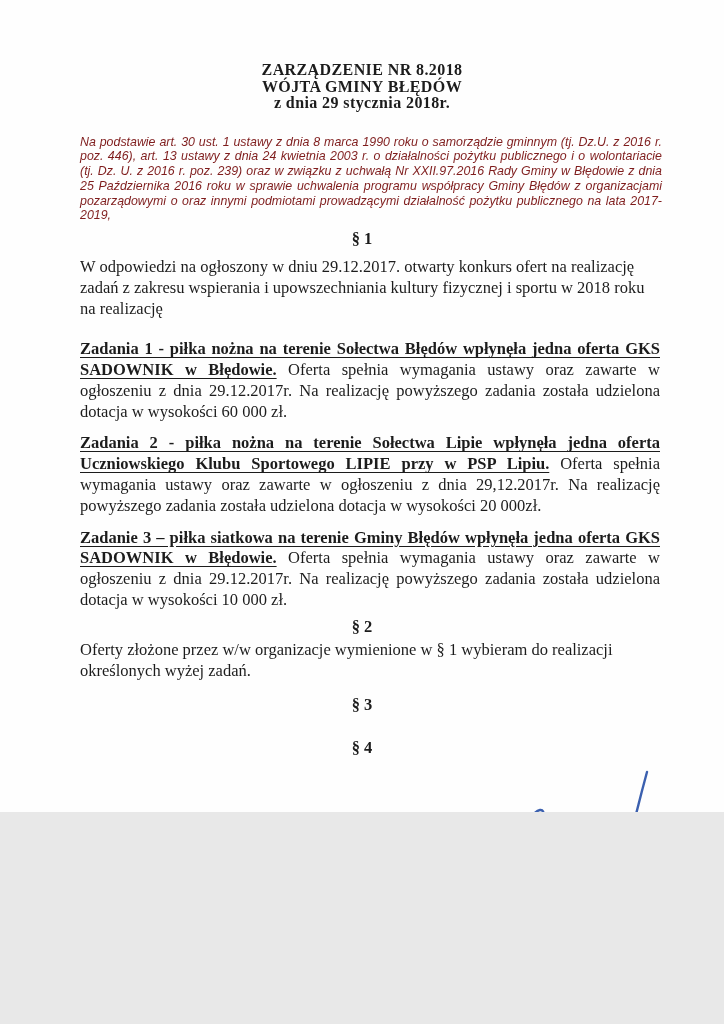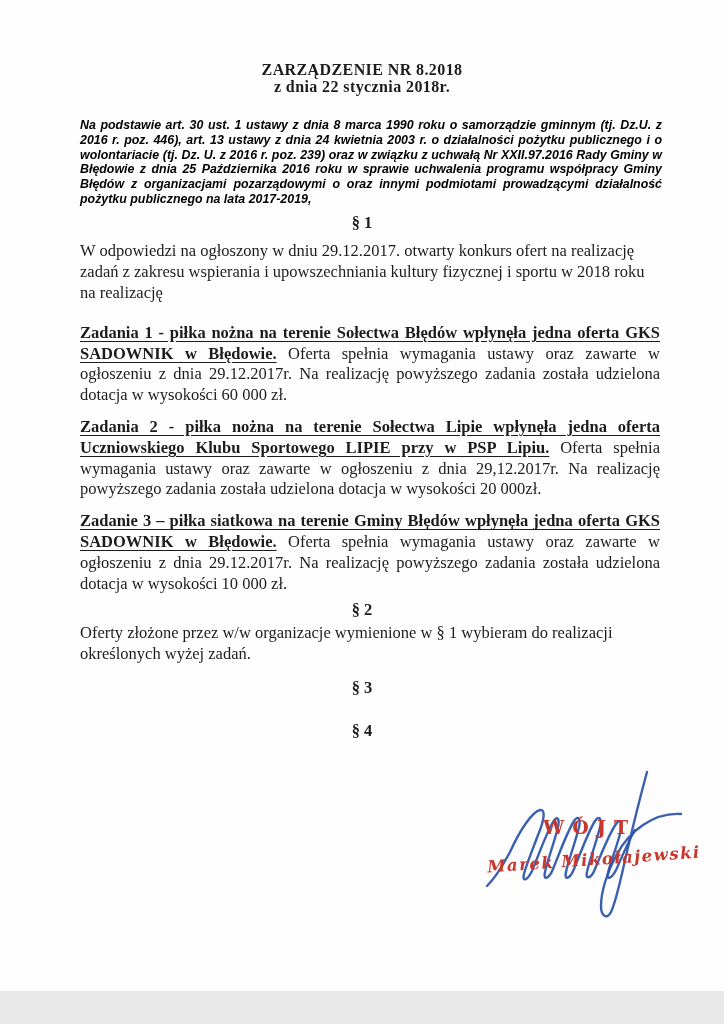--- a/index.html
+++ b/index.html
@@ -1,19 +1,19 @@
 <!DOCTYPE html>
 <html lang="pl"><head>
 <meta charset="utf-8">
 <style>
   html, body { margin: 0; padding: 0; background: #e8e8e8; }
   .page {
     position: relative;
     width: 724px;
-    height: 991px;
+    height: 812px;
     margin: 0 auto;
     background: #fefefe;
     overflow: hidden;
     color: #1c1c1c;
     font-family: "Liberation Serif", serif;
   }
   
   .doc-header {
     margin-top: 62px;
     text-align: center;
@@ -33,22 +33,21 @@
   .subject .u { text-decoration: underline; text-underline-offset: 3px; }
   .subject-label { display: block; text-decoration: underline; text-underline-offset: 3px; }
   
   .legal {
     margin: 23px 62px 0 80px;
     font-family: "Liberation Sans", sans-serif;
     font-style: italic;
     font-size: 12.4px;
     line-height: 14.8px;
     text-align: justify;
-    color: #000000;
-    font-weight: bold;
+    color: #7f1d1d;
   }
   
   .mark {
     margin-top: 6px;
     text-align: center;
     font-weight: bold;
     font-size: 16.5px;
     line-height: 19px;
   }
   .mark.sp { margin-top: 14px; }
@@ -98,21 +97,22 @@
     transform: rotate(-4deg);
   }
 </style>
 </head>
 <body>
 
 <div class="page">
 
   <div class="doc-header">
     <div>ZARZĄDZENIE NR 8.2018</div>
-    <div>z dnia 22 stycznia 2018r.</div>
+    <div>WÓJTA GMINY BŁĘDÓW</div>
+    <div>z dnia 29 stycznia 2018r.</div>
   </div>
 
   <div class="subject">
   </div>
 
   <p class="legal">Na podstawie art. 30 ust. 1 ustawy z dnia 8 marca 1990 roku o samorządzie gminnym (tj. Dz.U. z 2016 r. poz. 446), art. 13 ustawy z dnia 24 kwietnia 2003 r. o działalności pożytku publicznego i o wolontariacie (tj. Dz. U. z 2016 r. poz. 239) oraz w związku z uchwałą Nr XXII.97.2016 Rady Gminy w Błędowie z dnia 25 Października 2016 roku w sprawie uchwalenia programu współpracy Gminy Błędów z organizacjami pozarządowymi o oraz innymi podmiotami prowadzącymi działalność pożytku publicznego na lata 2017-2019,</p>
 
   <div class="mark">§ 1</div>
   <p class="para" style="margin-top:8px; max-width:580px;">W odpowiedzi na ogłoszony w dniu 29.12.2017. otwarty konkurs ofert na realizację zadań z zakresu wspierania i upowszechniania kultury fizycznej i sportu w 2018 roku na realizację</p>
 

